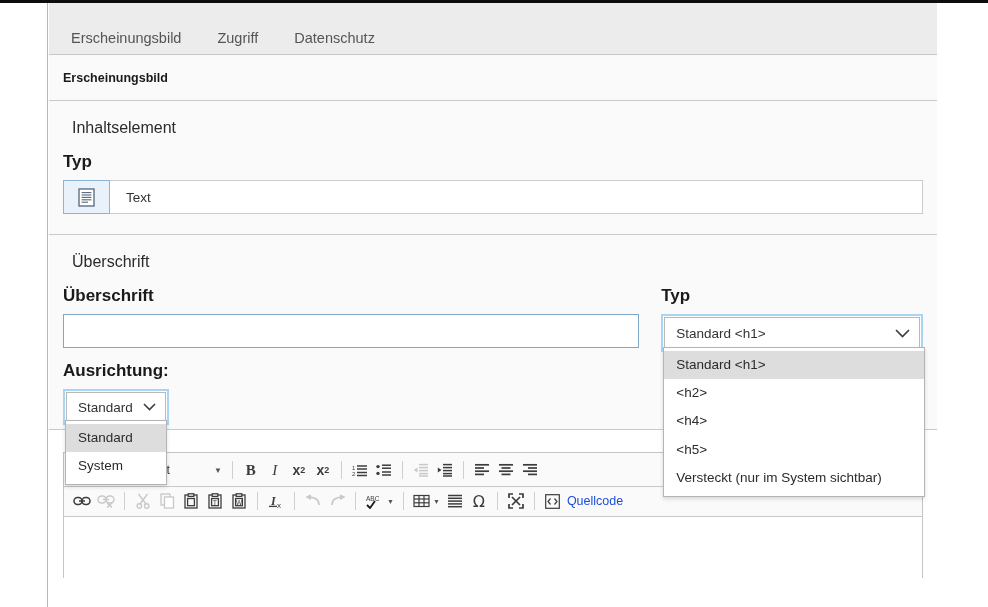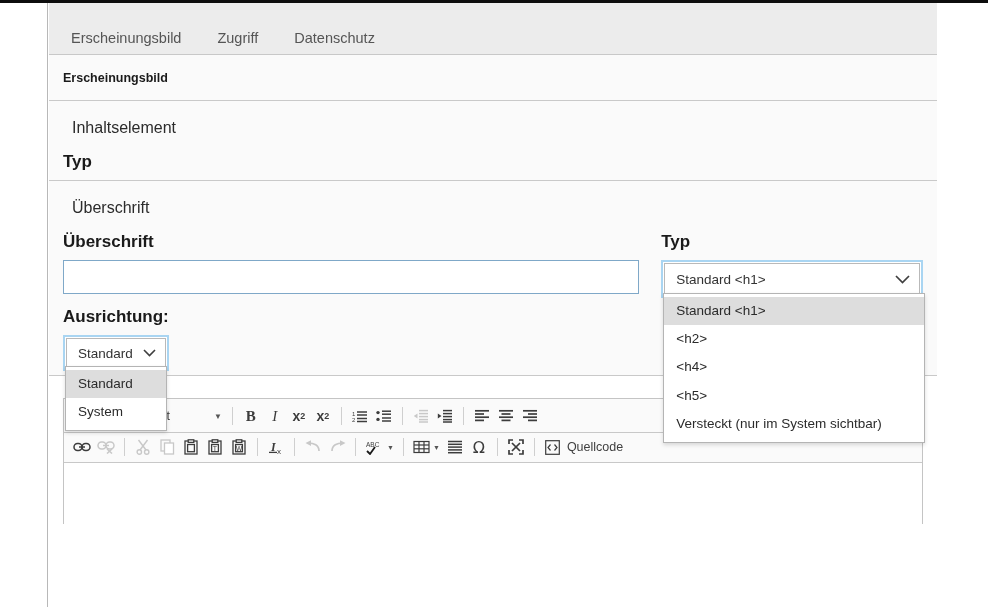--- a/index.html
+++ b/index.html
@@ -272,21 +272,21 @@
     color: #555;
     margin-left: 10px;
   }
   .combo.wide .cb-arrow { margin-left: 44px; }
   .tbi .mini-arrow { font-size: 7px; color: #555; margin-left: 3px; }
   .srcbtn {
     display: inline-flex;
     align-items: center;
     height: 24px;
     font-size: 12.5px;
-    color: #404040;
+    color: #1d4ed8;
     cursor: pointer;
     padding: 0 4px;
     white-space: nowrap;
   }
   .srcbtn .lbl { margin-left: 7px; }
   .edit-area {
     background: #ffffff;
     height: 58px;
   }
 
@@ -313,20 +313,37 @@
       </div>
     </div>
 
     <div class="section">
       <div class="sec-title">Erscheinungsbild</div>
     </div>
 
     <div class="section">
       <div class="sec-head">Inhaltselement</div>
       <label class="fieldlabel">Typ</label>
+      <div class="type-row">
+        <div class="type-iconbtn">
+          <span>
+            <svg width="17" height="19" viewBox="0 0 17 19">
+              <rect x="1" y="1" width="15" height="17" fill="#ffffff" stroke="#54667a" stroke-width="1.3"></rect>
+              <g stroke="#54667a" stroke-width="1.1">
+                <line x1="3.6" y1="4.6" x2="13.4" y2="4.6"></line>
+                <line x1="3.6" y1="7" x2="13.4" y2="7"></line>
+                <line x1="3.6" y1="9.4" x2="13.4" y2="9.4"></line>
+                <line x1="3.6" y1="11.8" x2="13.4" y2="11.8"></line>
+                <line x1="3.6" y1="14.2" x2="10" y2="14.2"></line>
+              </g>
+            </svg>
+          </span>
+        </div>
+        <div class="type-value">Text</div>
+      </div>
     </div>
 
     <div class="section">
       <div class="sec-head">Überschrift</div>
 
       <div class="cols">
 
         <div class="col-left">
           <label class="fieldlabel">Überschrift</label>
           <input class="textinput" type="text" value="" style="">

